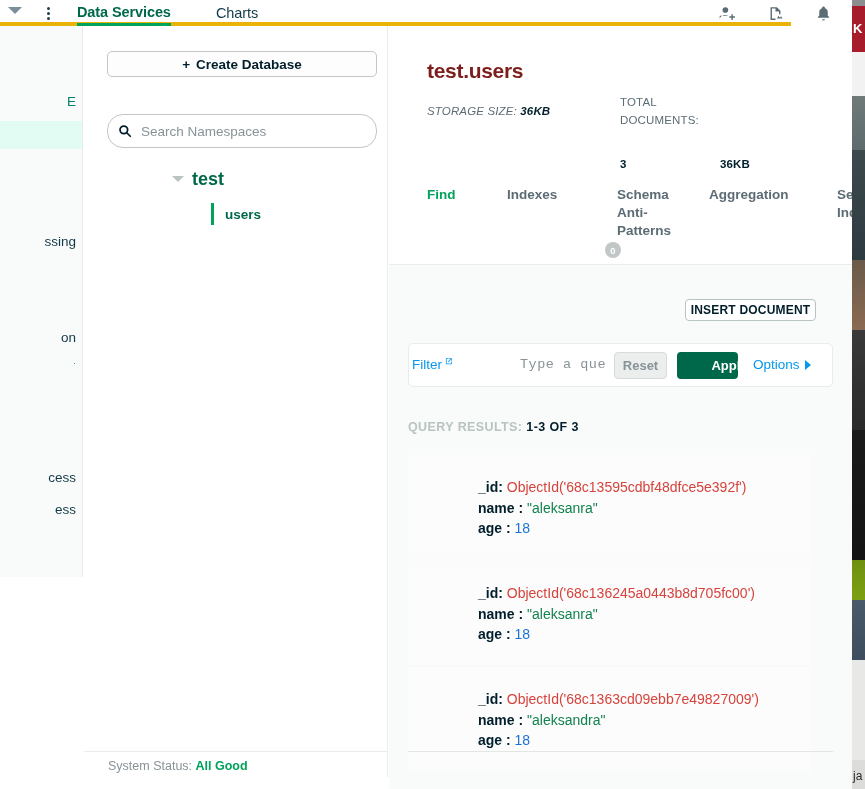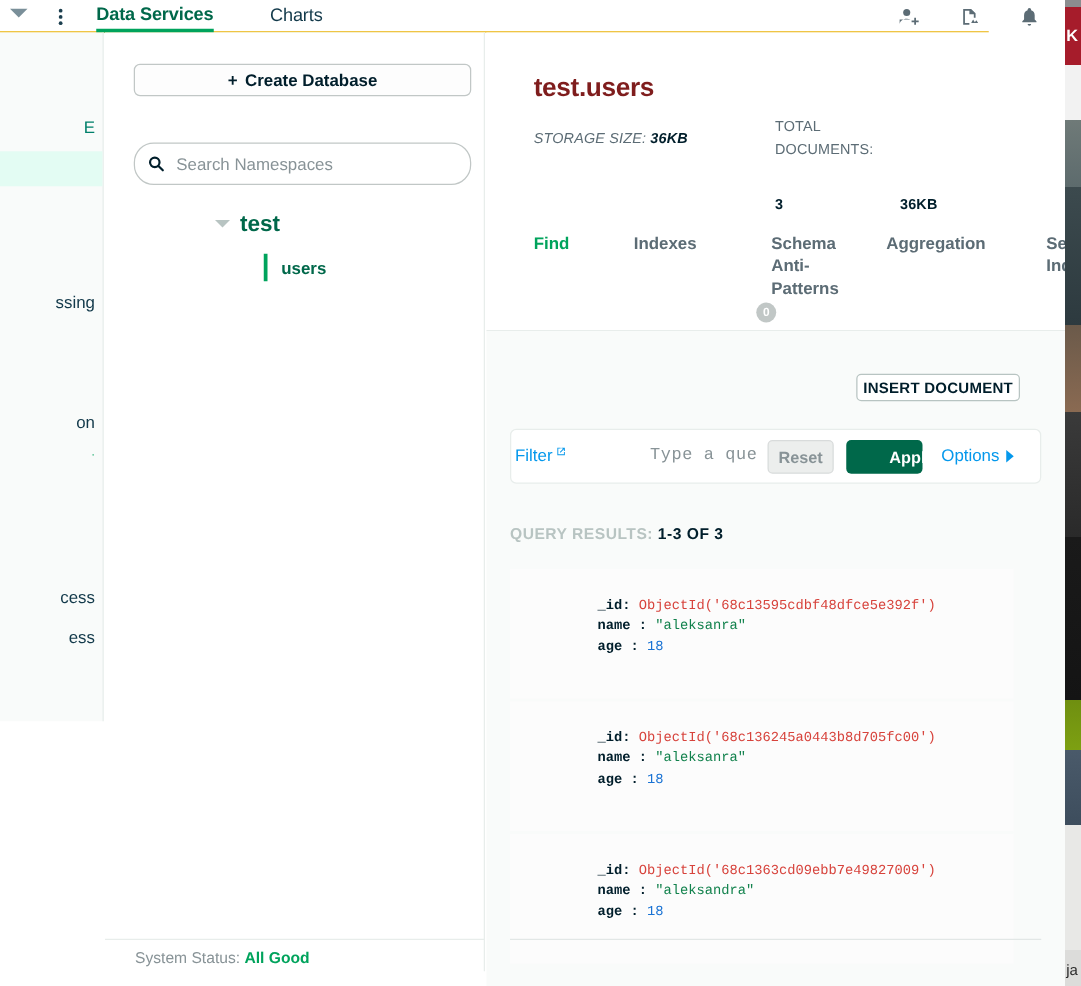--- a/index.html
+++ b/index.html
@@ -52,21 +52,21 @@
     font-size: 12px;
     font-family: "Liberation Sans", sans-serif;
   }
 
   
   #topnav {
     position: absolute;
     top: 0; left: 0;
     width: 791px; height: 26px;
     background: #ffffff;
-    border-bottom: 1px solid #eab308;
+    border-bottom: 4px solid #eab308;
     box-sizing: border-box;
   }
   .nav-caret {
     position: absolute;
     left: 8px; top: 7px;
     width: 0; height: 0;
     border-left: 7px solid transparent;
     border-right: 7px solid transparent;
     border-top: 7px solid #7a8f99;
   }
@@ -427,22 +427,22 @@
 
   .doc-card {
     position: absolute;
     left: 19px;
     width: 403px;
     background: #fcfcfc;
     box-sizing: border-box;
     padding: 22px 0 0 70px;
   }
   .doc-line {
-    font-family: Liberation Mono, monospace;
-    font-size: 11px;
+    font-family: Liberation Sans, sans-serif;
+    font-size: 14px;
     line-height: 1.48;
     white-space: nowrap;
   }
   .k { color: #001e2b; font-weight: bold; }
   .v-oid { color: #d7433c; }
   .v-str { color: #12824d; }
   .v-num { color: #1a73d4; }
 
   #doc-0 { top: 190px; height: 104px; }
   #doc-1 { top: 296px; height: 104px; }

